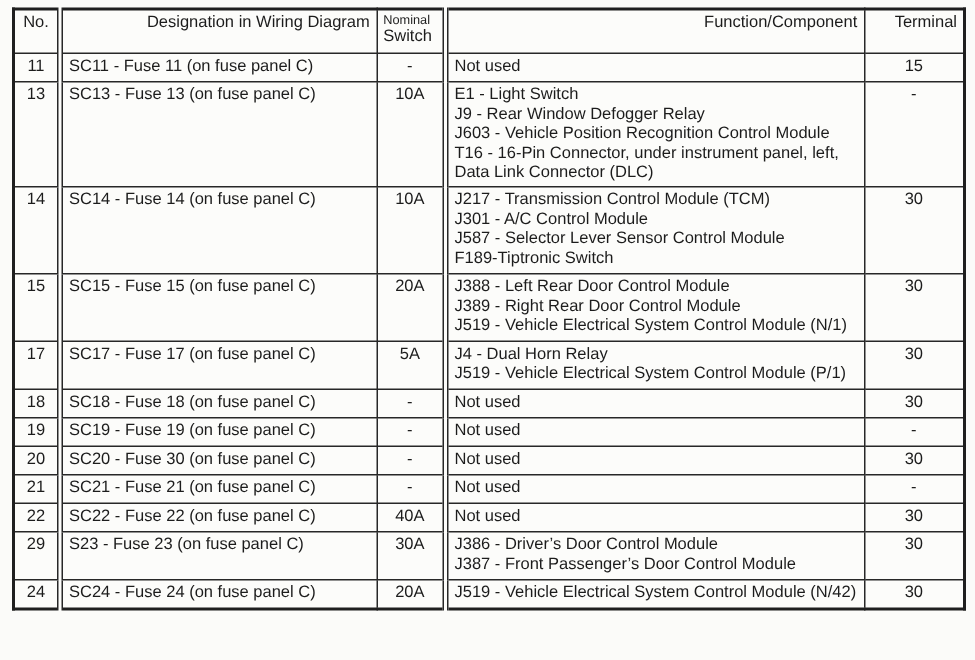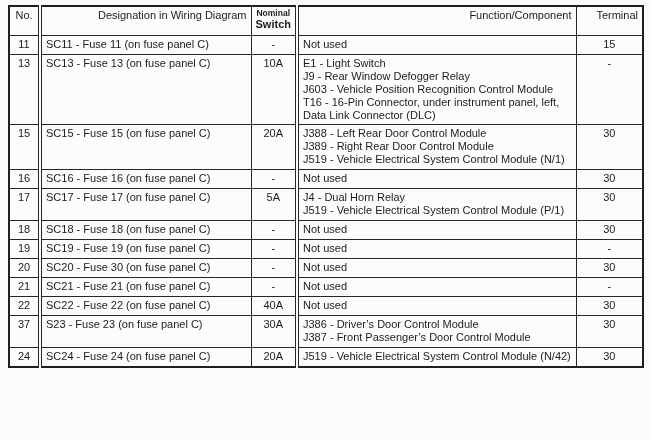--- a/index.html
+++ b/index.html
@@ -50,21 +50,21 @@
     font-weight: normal;
     text-align: right;
     height: 24px;
   }
   th.center, td.center {
     text-align: center;
   }
   td.func {
     white-space: pre-line;
   }
-  .nominal-hdr { text-align: center; padding-top: 1px; font-weight: bold; }
+  .nominal-hdr { text-align: left; padding-top: 1px; }
   .nominal-line1 {
     display: block;
     font-size: 8.5px;
     line-height: 10px;
   }
   .nominal-line2 {
     display: block;
     font-size: 11px;
     line-height: 12px;
   }
@@ -109,36 +109,39 @@
       <tr class="h5">
         <td class="center">13</td>
         <td class="dbl">SC13 - Fuse 13 (on fuse panel C)</td>
         <td class="center">10A</td>
         <td class="dbl func">E1 - Light Switch
 J9 - Rear Window Defogger Relay
 J603 - Vehicle Position Recognition Control Module
 T16 - 16-Pin Connector, under instrument panel, left, Data Link Connector (DLC)</td>
         <td class="center">-</td>
       </tr>
+      <tr class="h4">
+        <td class="center">14</td>
+        <td class="dbl">SC14 - Fuse 14 (on fuse panel C)</td>
+        <td class="center">10A</td>
+        <td class="dbl func">J217 - Transmission Control Module (TCM)
+J301 - A/C Control Module
+J587 - Selector Lever Sensor Control Module
+F189-Tiptronic Switch</td>
+        <td class="center">30</td>
+      </tr>
       <tr class="h3">
         <td class="center">15</td>
         <td class="dbl">SC15 - Fuse 15 (on fuse panel C)</td>
         <td class="center">20A</td>
         <td class="dbl func">J388 - Left Rear Door Control Module
 J389 - Right Rear Door Control Module
 J519 - Vehicle Electrical System Control Module (N/1)</td>
         <td class="center">30</td>
       </tr>
-      <tr class="h1">
-        <td class="center">16</td>
-        <td class="dbl">SC16 - Fuse 16 (on fuse panel C)</td>
-        <td class="center">-</td>
-        <td class="dbl func">Not used</td>
-        <td class="center">30</td>
-      </tr>
       <tr class="h2">
         <td class="center">17</td>
         <td class="dbl">SC17 - Fuse 17 (on fuse panel C)</td>
         <td class="center">5A</td>
         <td class="dbl func">J4 - Dual Horn Relay
 J519 - Vehicle Electrical System Control Module (P/1)</td>
         <td class="center">30</td>
       </tr>
       <tr class="h1">
         <td class="center">18</td>
@@ -169,21 +172,21 @@
         <td class="center">-</td>
       </tr>
       <tr class="h1">
         <td class="center">22</td>
         <td class="dbl">SC22 - Fuse 22 (on fuse panel C)</td>
         <td class="center">40A</td>
         <td class="dbl func">Not used</td>
         <td class="center">30</td>
       </tr>
       <tr class="h2">
-        <td class="center">37</td>
+        <td class="center">29</td>
         <td class="dbl">S23 - Fuse 23 (on fuse panel C)</td>
         <td class="center">30A</td>
         <td class="dbl func">J386 - Driver’s Door Control Module
 J387 - Front Passenger’s Door Control Module</td>
         <td class="center">30</td>
       </tr>
       <tr class="h1">
         <td class="center">24</td>
         <td class="dbl">SC24 - Fuse 24 (on fuse panel C)</td>
         <td class="center">20A</td>

